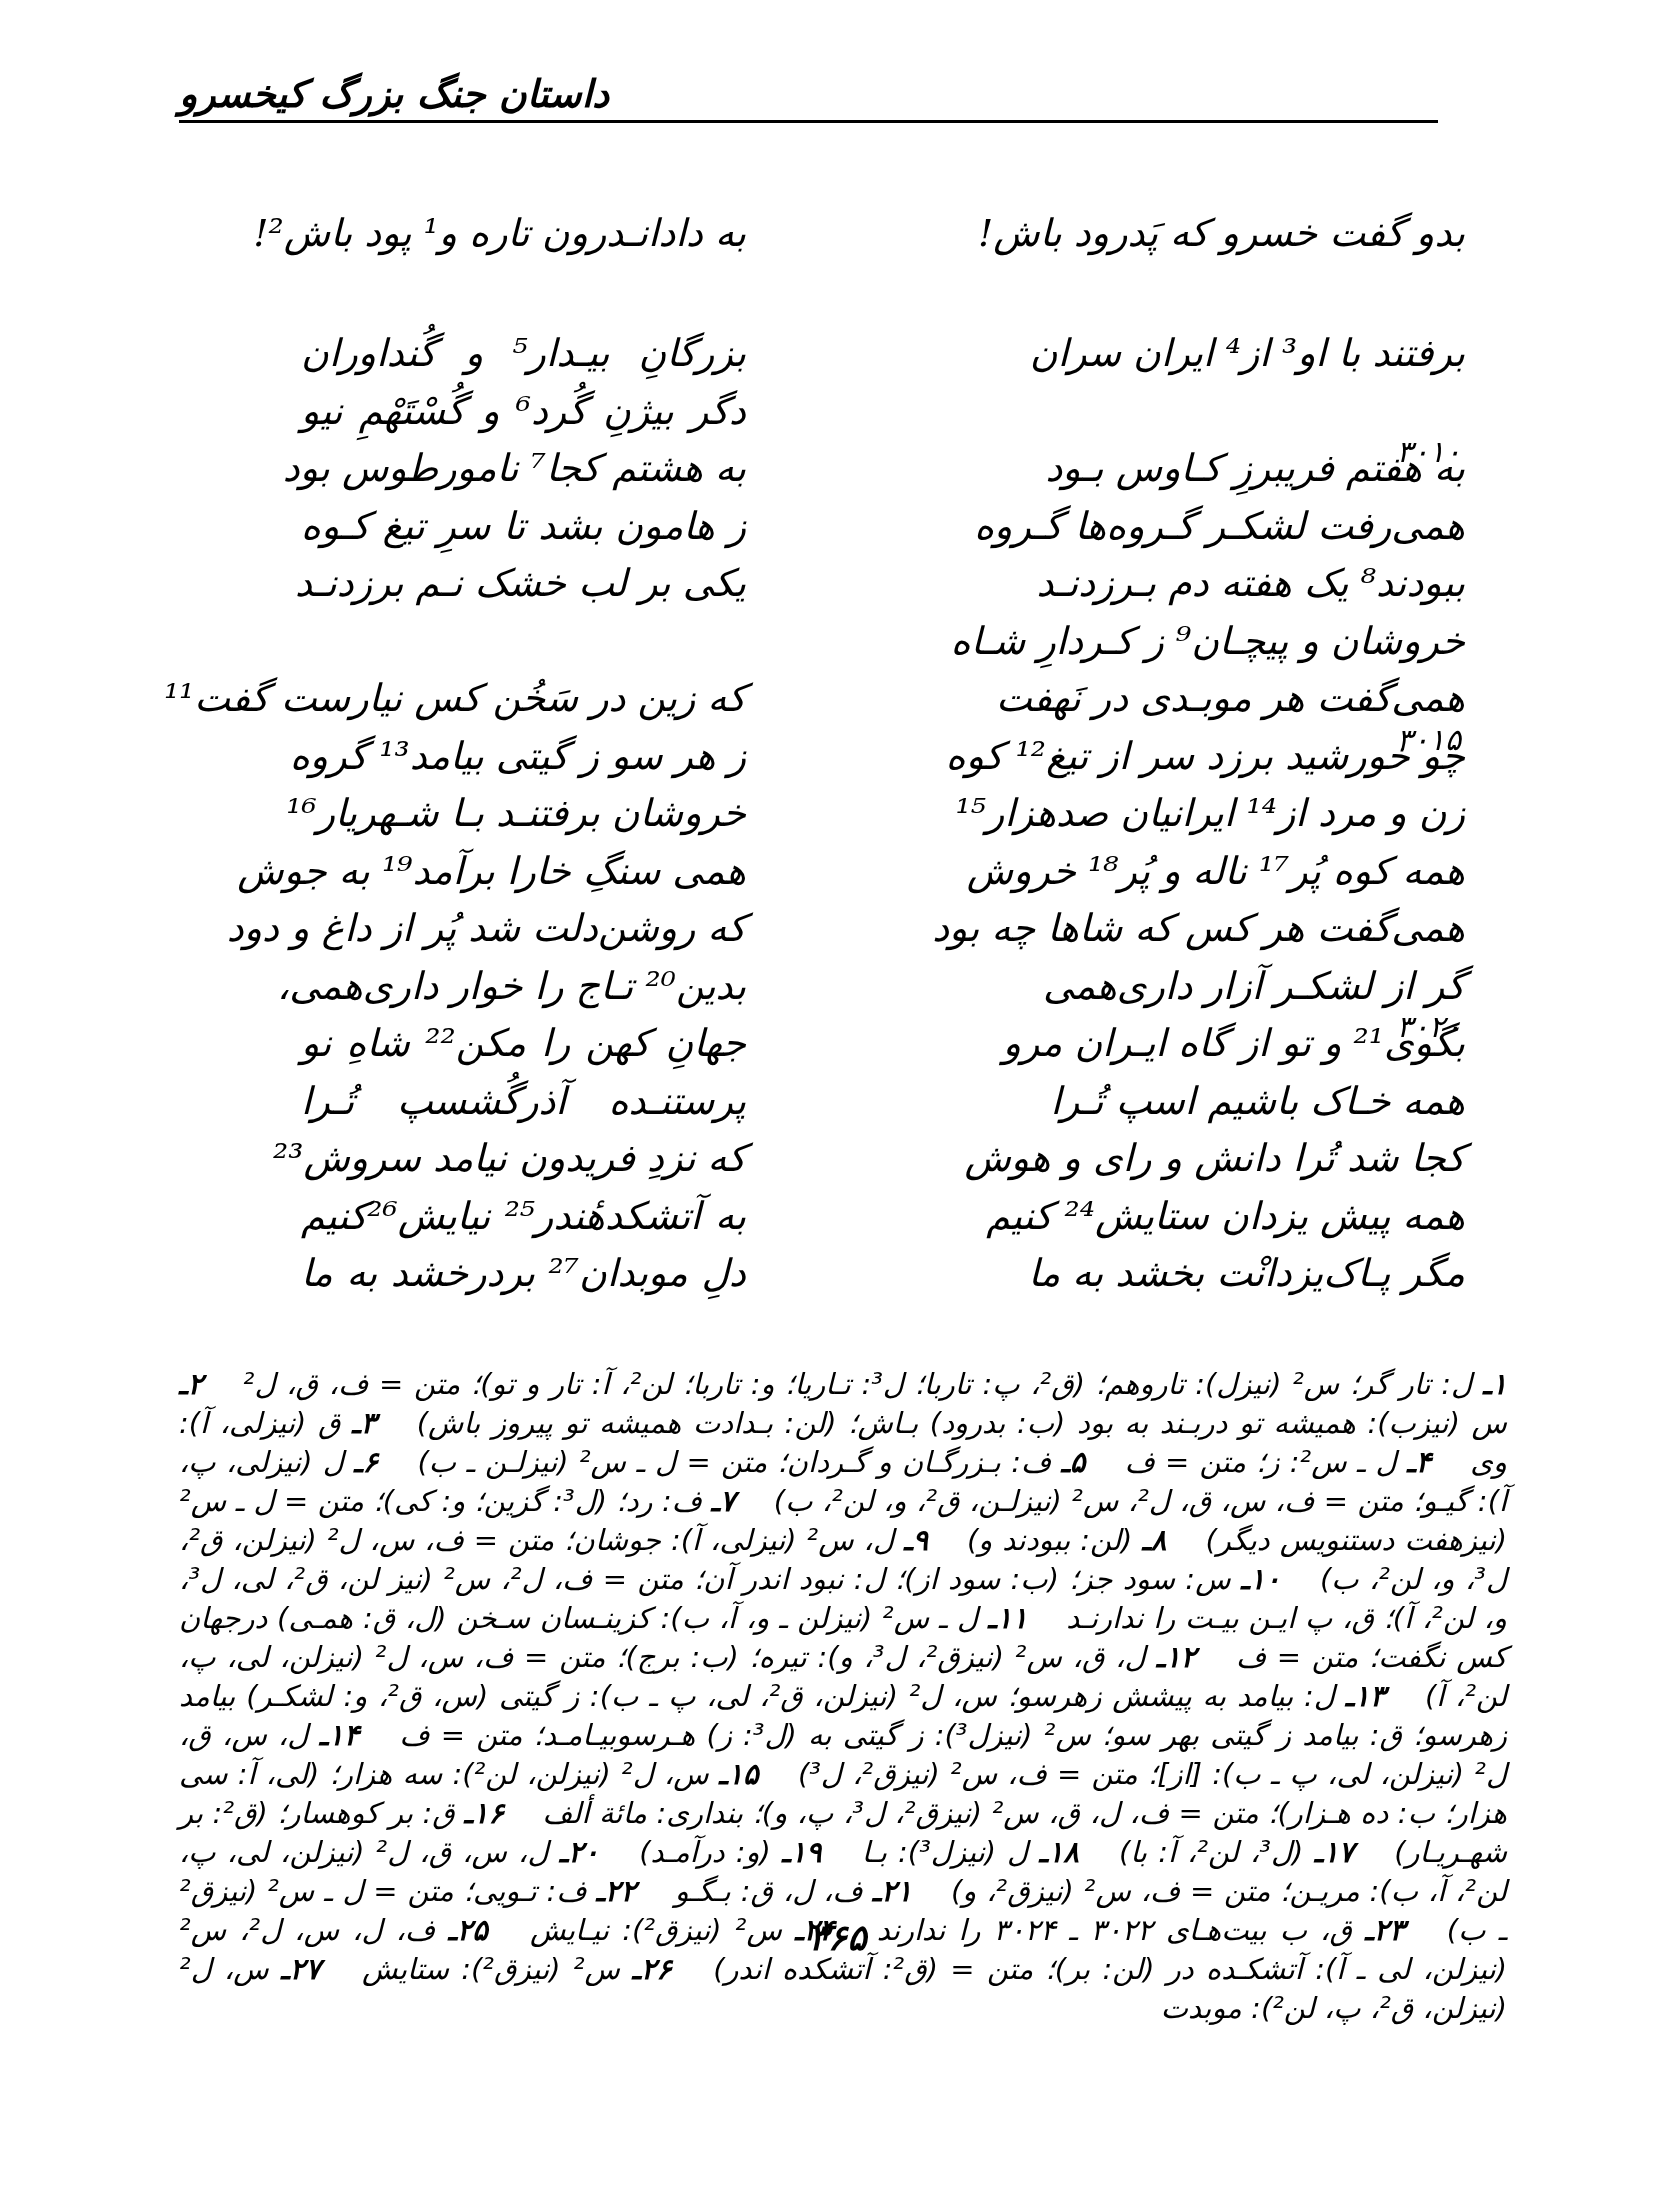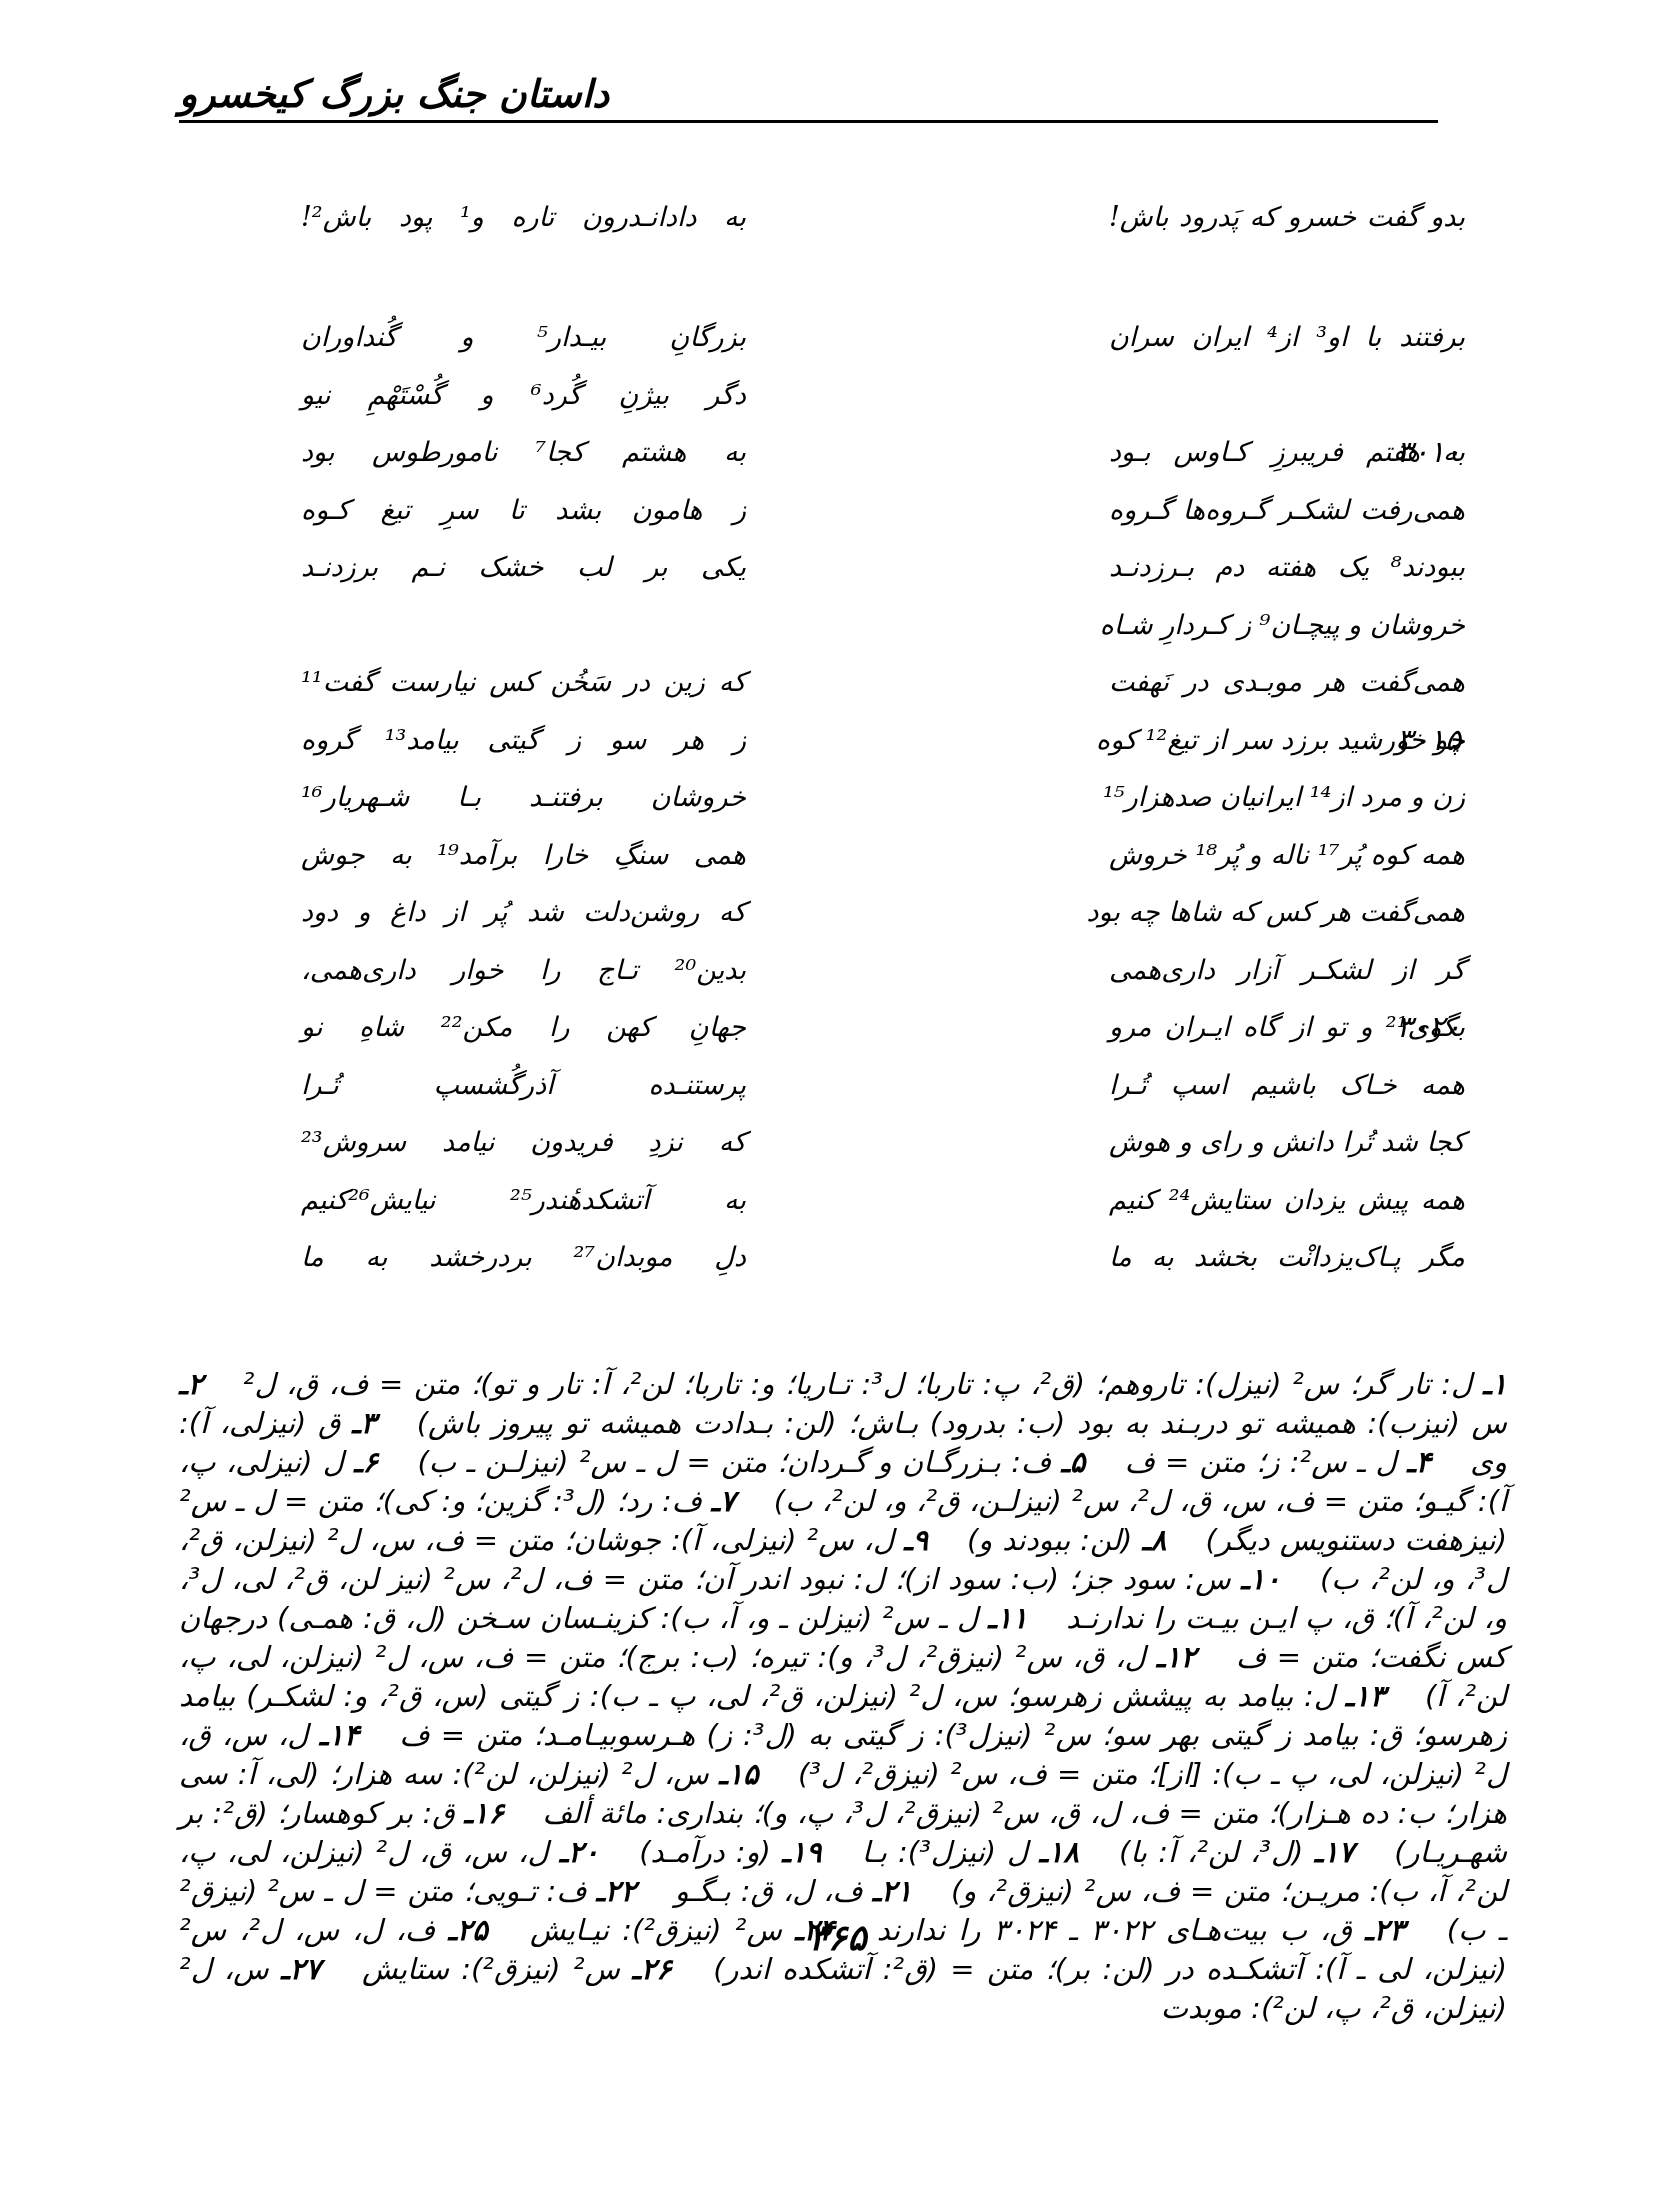--- a/index.html
+++ b/index.html
@@ -47,24 +47,24 @@
       top: 0;
       width: 1164px;
     }
     .verse {
       position: absolute;
       height: 48px;
       width: 1164px;
     }
     .hemistich {
       position: absolute;
-      top: 0;
+      top: 16px;
       height: 48px;
       font-family: "DejaVu Serif", serif;
-      font-size: 27px;
+      font-size: 38px;
       line-height: 48px;
       direction: rtl;
       white-space: nowrap;
       text-align: justify;
       text-align-last: justify;
     }
     .hemistich.right { right: 0; width: 356px; }
     .hemistich.left  { left: 0;  width: 445px; }
     .verse-number {
       position: absolute;

